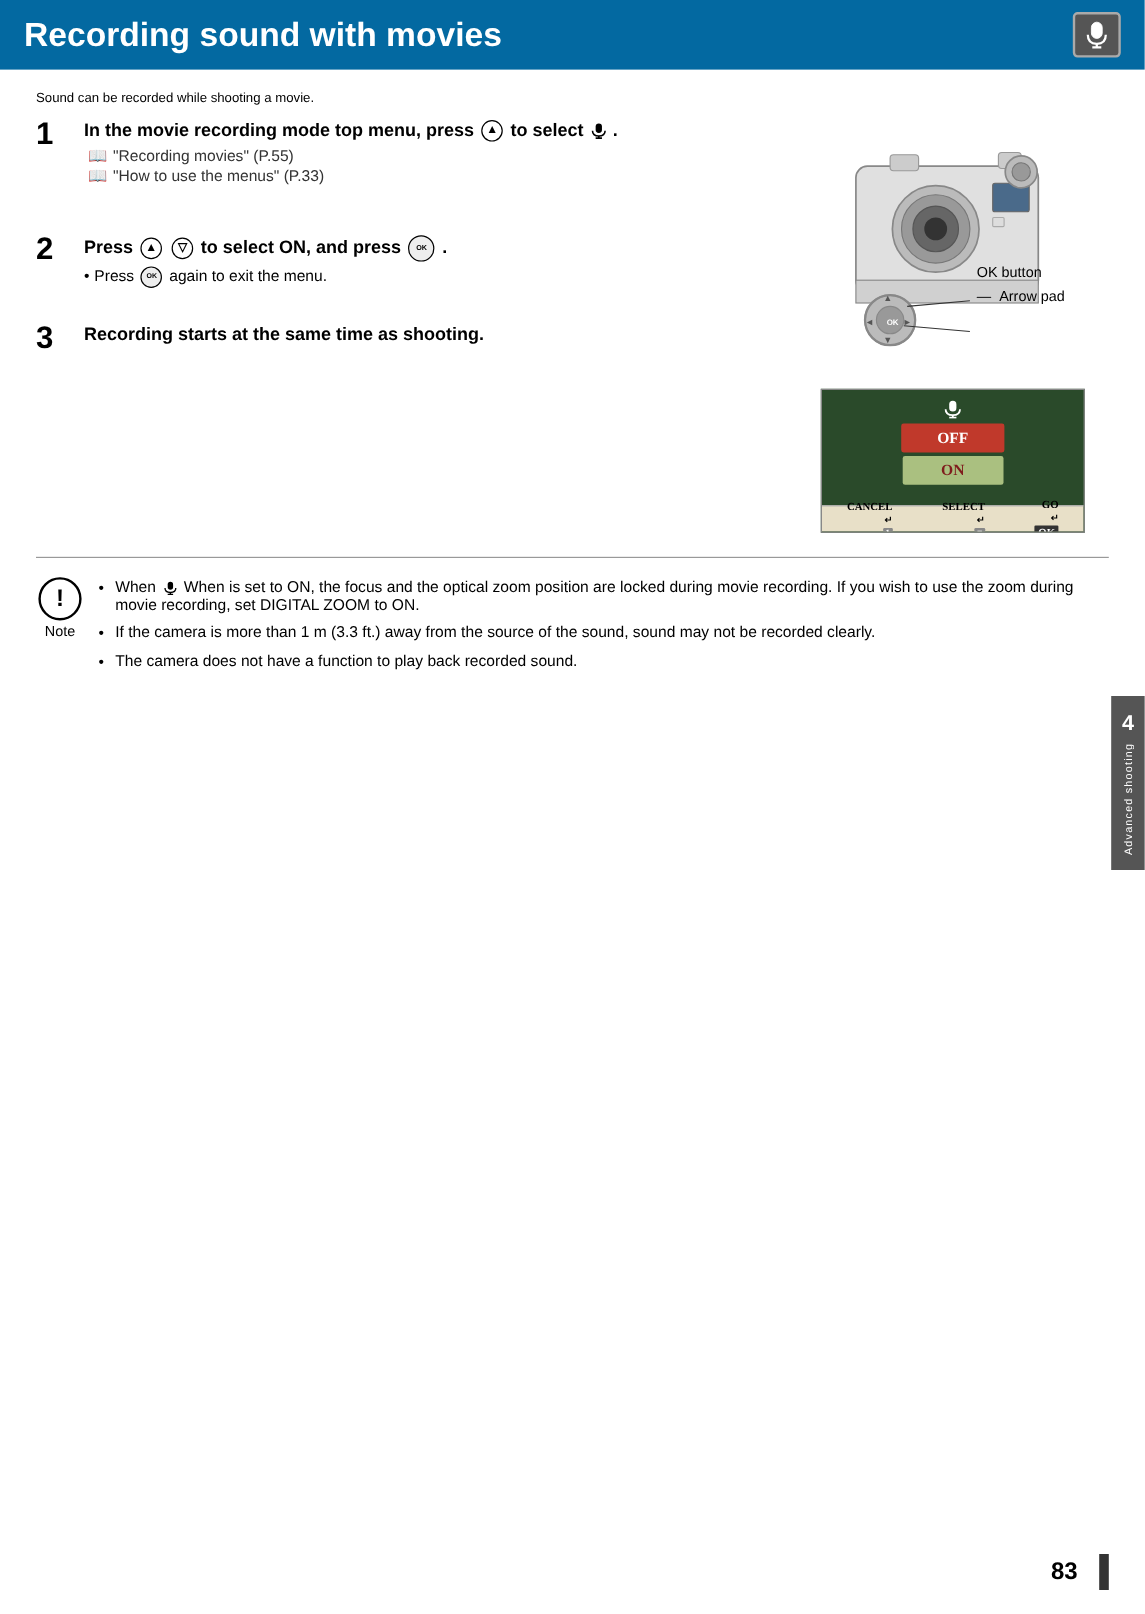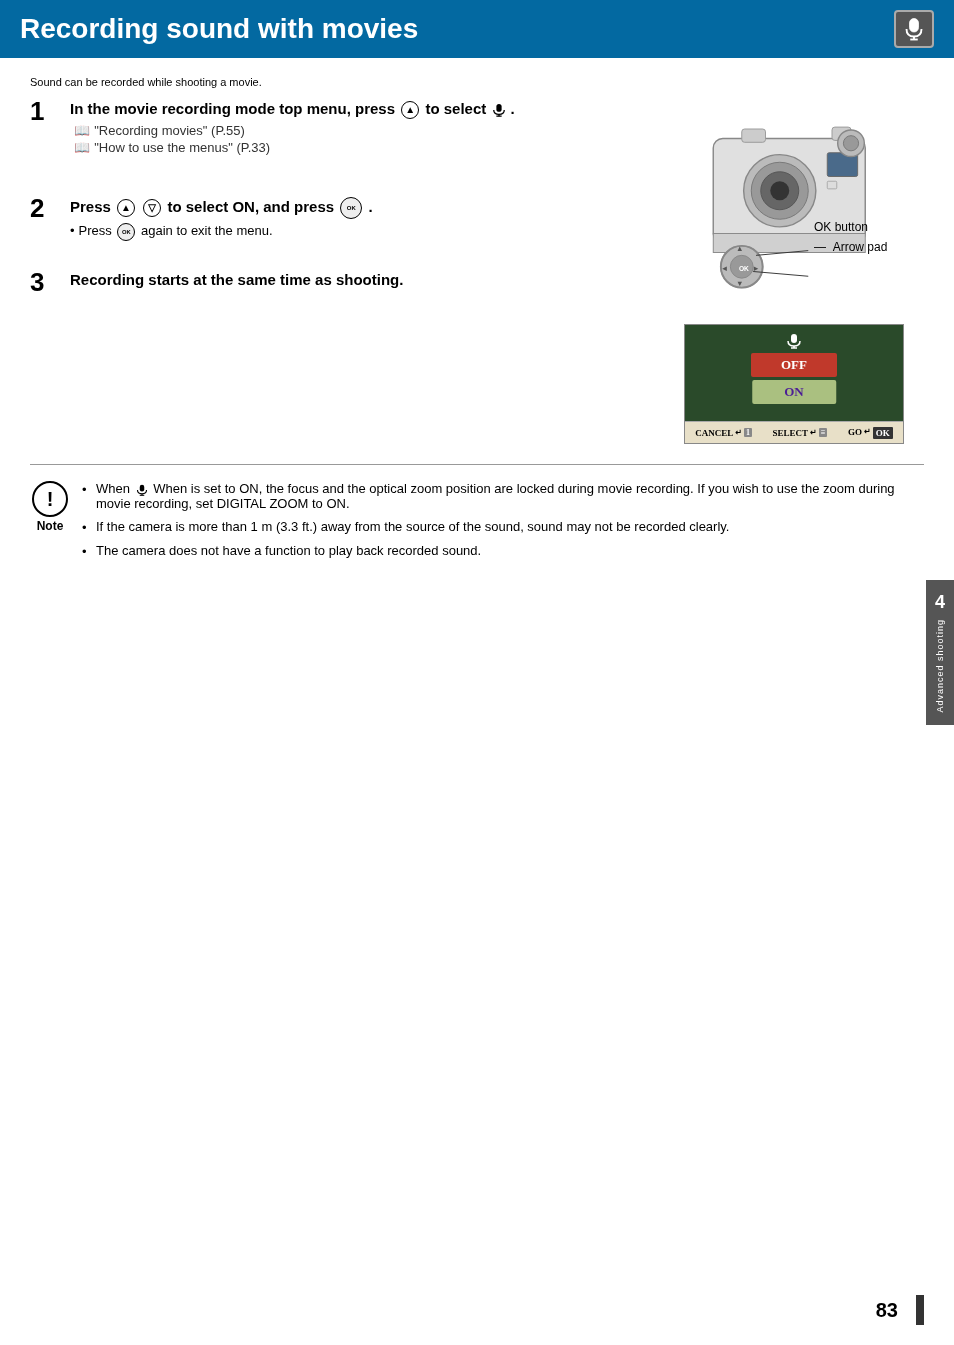--- a/index.html
+++ b/index.html
@@ -197,22 +197,23 @@
       display: flex;
       align-items: center;
       justify-content: space-around;
       font-size: 9px;
       font-weight: bold;
       border-top: 1px solid #aaa;
     }
 
     .menu-bottom-item {
       display: flex;
-      align-items: flex-start;
+      align-items: flex-end;
       gap: 2px;
+      flex-direction: column;
     }
 
     .menu-ok-box {
       background: #333;
       color: #fff;
       padding: 1px 3px;
       font-size: 9px;
       font-weight: bold;
       border-radius: 1px;
     }
@@ -247,21 +248,20 @@
       display: flex;
       align-items: center;
       justify-content: center;
       font-size: 20px;
       font-weight: bold;
     }
 
     .note-label {
       font-size: 12px;
       margin-top: 2px;
-      font-weight: bold;
     }
 
     .note-bullets {
       flex: 1;
       font-size: 13px;
     }
 
     .note-bullet {
       display: flex;
       align-items: flex-start;
@@ -490,21 +490,21 @@
             <svg width="16" height="16" viewBox="0 0 16 16" fill="none">
               <rect x="5" y="1" width="6" height="9" rx="3" fill="#fff"></rect>
               <path d="M2 8 Q2 13 8 13 Q14 13 14 8" stroke="#fff" stroke-width="1.5" fill="none"></path>
               <line x1="8" y1="13" x2="8" y2="15" stroke="#fff" stroke-width="1.5"></line>
               <line x1="5" y1="15" x2="11" y2="15" stroke="#fff" stroke-width="1.5"></line>
             </svg>
           </div>
 
           <div class="menu-off-btn">OFF</div>
 
-          <div class="menu-on-btn" style="background:#aac080;color:#4c1d95;text-align:right;">
+          <div class="menu-on-btn" style="background:#aac080;color:#7f1d1d;text-align:right;">
             <span>ON</span>
           </div>
 
           <div class="menu-bottom-bar">
             <div class="menu-bottom-item">
               <span>CANCEL</span>
               <span style="font-size:8px">↵</span>
               <span style="background:#888;color:#fff;padding:0 2px;font-size:8px;border-radius:1px;">1</span>
             </div>
             <div class="menu-bottom-item">

